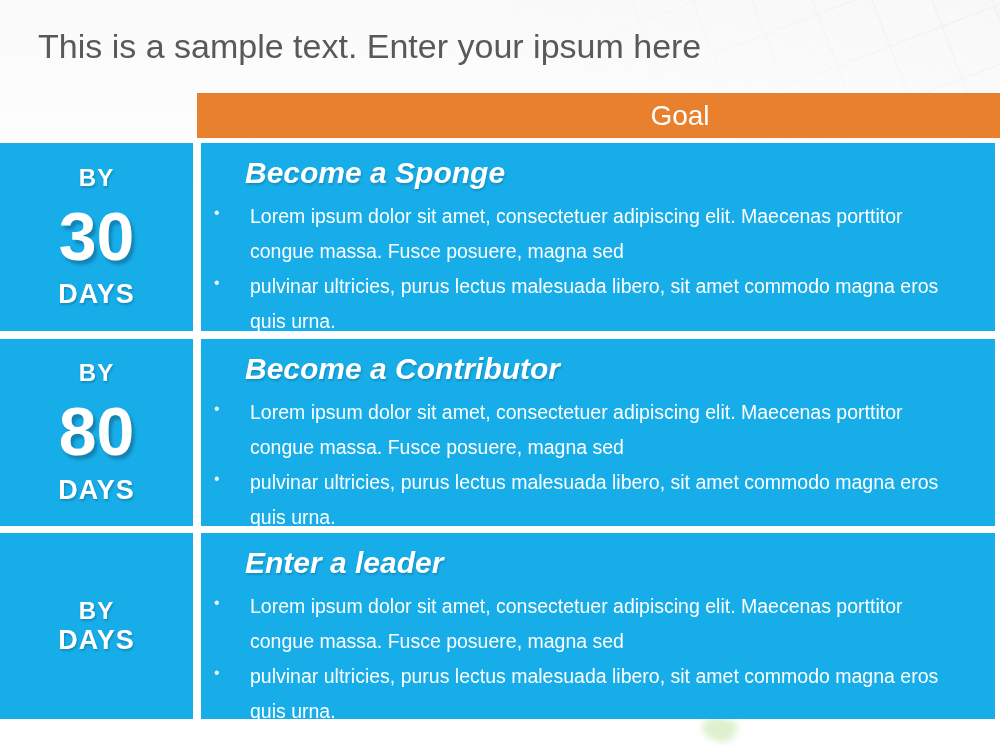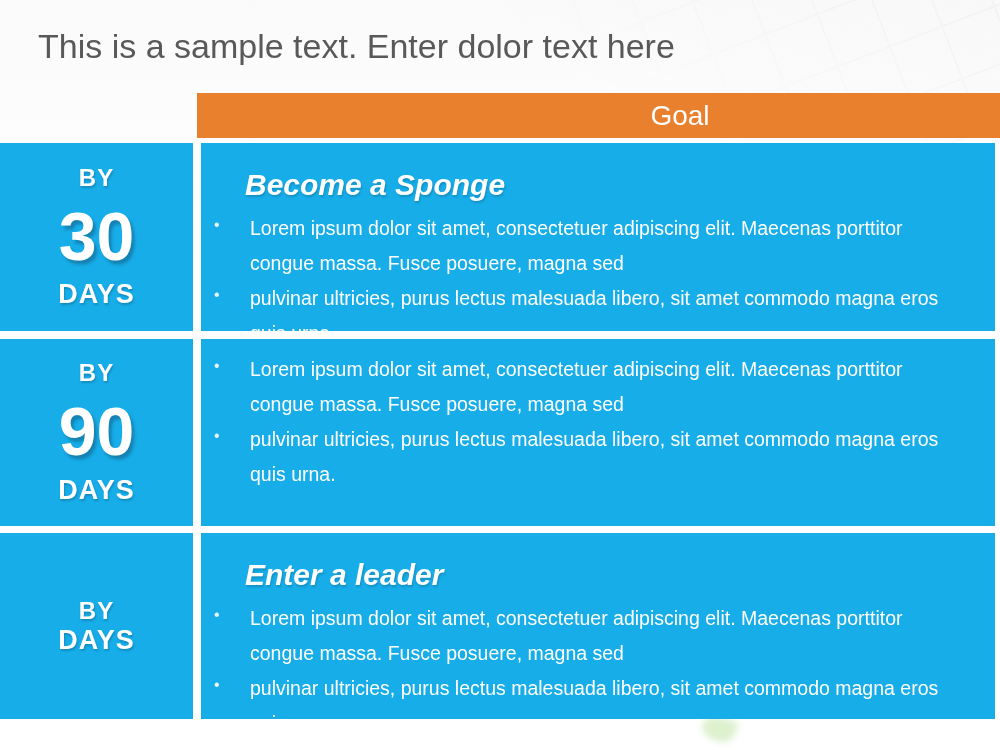--- a/index.html
+++ b/index.html
@@ -65,41 +65,41 @@
     font-size:27px;font-weight:bold;letter-spacing:1px;
     text-shadow:1px 2px 2px rgba(20,80,110,.35);
   }
   .goal-card{
     position:absolute;left:201px;top:0;width:794px;height:100%;
     background:#16ade9;color:#ffffff;
     box-sizing:border-box;padding:13px 50px 0 44px;
   }
   .goal-heading{
     font-size:30px;font-weight:bold;font-style:italic;
-    margin:12px 0 9px 0;
+    margin:0 0 9px 0;
     text-shadow:1px 2px 2px rgba(20,80,110,.30);
   }
   .bullets{margin-left:-31px;}
   .bullet-item{display:flex;align-items:flex-start;}
   .bullet-item .dot{
     flex:0 0 36px;font-size:16px;line-height:27px;text-align:left;color:#eaf7fd;
   }
   .bullet-item .btext{
     flex:0 1 auto;max-width:700px;font-size:19.5px;line-height:35px;
   }
 </style>
 </head>
 <body>
 
 <div class="slide">
 
   <div class="keyboard"></div>
   <div class="leaf"></div>
 
-  <div class="title">This is a sample text. Enter dolor text here</div>
+  <div class="title">This is a sample text. Enter your ipsum here</div>
 
   <div class="goal-header">
     <span class="goal-label">Goal</span>
   </div>
 
   <div class="row" style="top:143px;height:188px;">
     <div class="daybox">
       <div class="by">BY</div>
       <div class="num">30</div>
       <div class="unit">DAYS</div>
@@ -115,24 +115,25 @@
           <span class="dot">•</span>
           <span class="btext">pulvinar ultricies, purus lectus malesuada libero, sit amet commodo magna eros quis urna.</span>
         </div>
       </div>
     </div>
   </div>
 
   <div class="row" style="top:339px;height:187px;">
     <div class="daybox">
       <div class="by">BY</div>
-      <div class="num">90</div>
+      <div class="num">80</div>
       <div class="unit">DAYS</div>
     </div>
     <div class="goal-card">
+      <div class="goal-heading">Become a Contributor</div>
       <div class="bullets">
         <div class="bullet-item">
           <span class="dot">•</span>
           <span class="btext">Lorem ipsum dolor sit amet, consectetuer adipiscing elit. Maecenas porttitor congue massa. Fusce posuere, magna sed</span>
         </div>
         <div class="bullet-item">
           <span class="dot">•</span>
           <span class="btext">pulvinar ultricies, purus lectus malesuada libero, sit amet commodo magna eros quis urna.</span>
         </div>
       </div>

